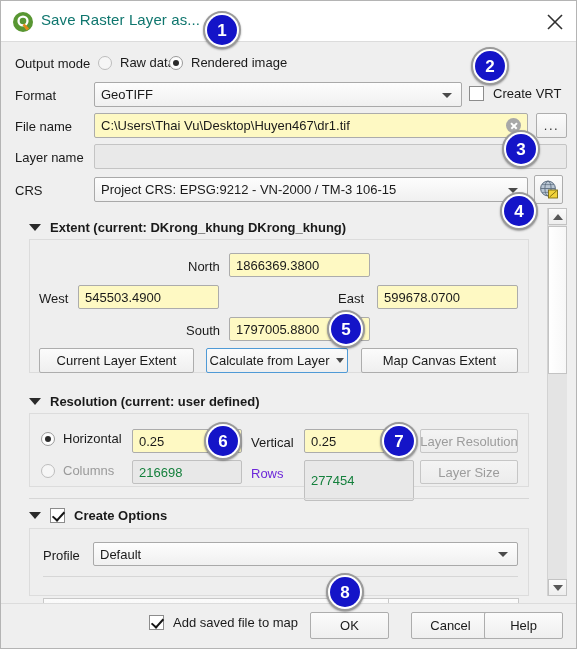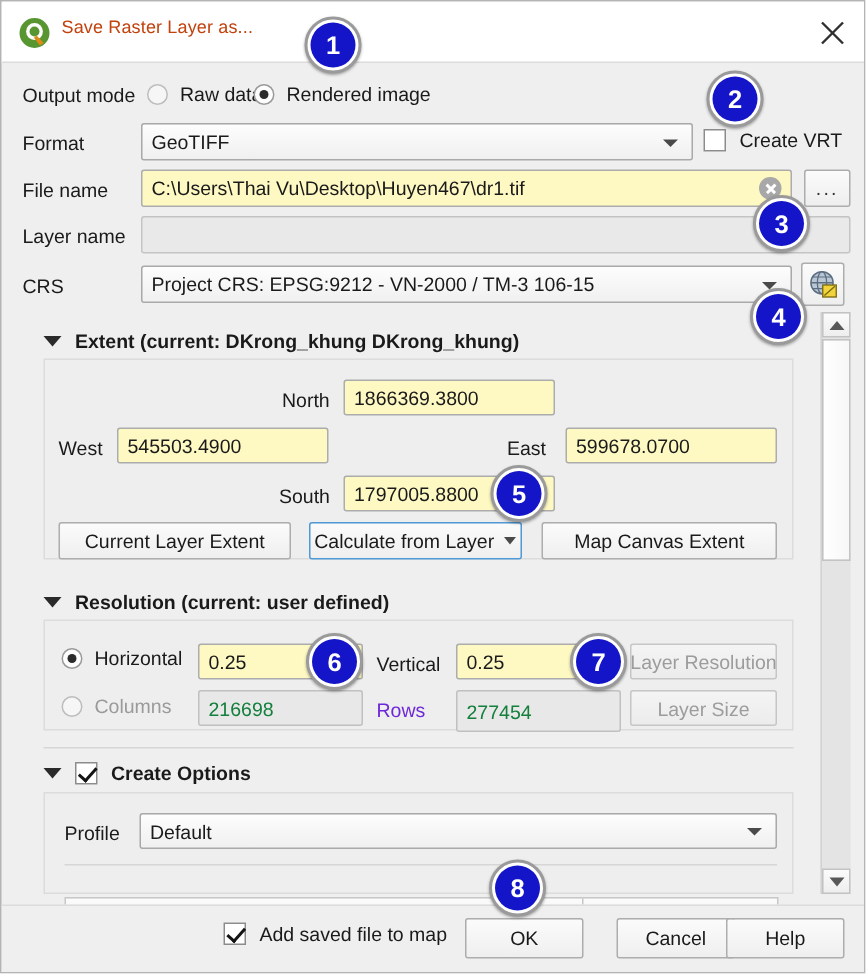--- a/index.html
+++ b/index.html
@@ -25,21 +25,21 @@
     width: 577px; height: 41px;
     background: #ffffff;
     border-bottom: 1px solid #dcdcdc;
   }
   .qgis-logo {
     position: absolute; left: 11px; top: 10px;
     width: 22px; height: 22px;
   }
   .title-text {
     position: absolute; left: 40px; top: 10px;
-    font-size: 12px; color: #c2410c;
+    font-size: 15px; color: #0f766e;
     letter-spacing: .1px;
     white-space: nowrap;
   }
   .close-btn {
     position: absolute; right: 10px; top: 8px;
     width: 26px; height: 26px;
     cursor: pointer;
   }
   .close-btn svg { display:block; }
 
@@ -426,21 +426,21 @@
 
   <div class="radio-wrap" style="left:40px; top:462px;">
     <div class="radio dimmed"></div>
     <div class="radio-lbl dim">Columns</div>
   </div>
   <div class="field disabled" style="left:131px; top:459px; width:110px; height:24px;">
     <span>216698</span>
   </div>
 
   <div class="lbl dim" style="left:250px; top:463px;">Rows</div>
-  <div class="field disabled" style="left:303px; top:459px; width:110px; height:28px;">
+  <div class="field disabled" style="left:303px; top:459px; width:110px; height:41px;">
     <span>277454</span>
   </div>
   <div class="btn disabled" style="left:419px; top:459px; width:98px; height:24px;">
     <span>Layer Size</span>
   </div>
 
   <div class="hr" style="left:28px; top:497px; width:500px;"></div>
 
   <div class="group-header" style="left:28px; top:507px;">
     <span class="tri"></span>

